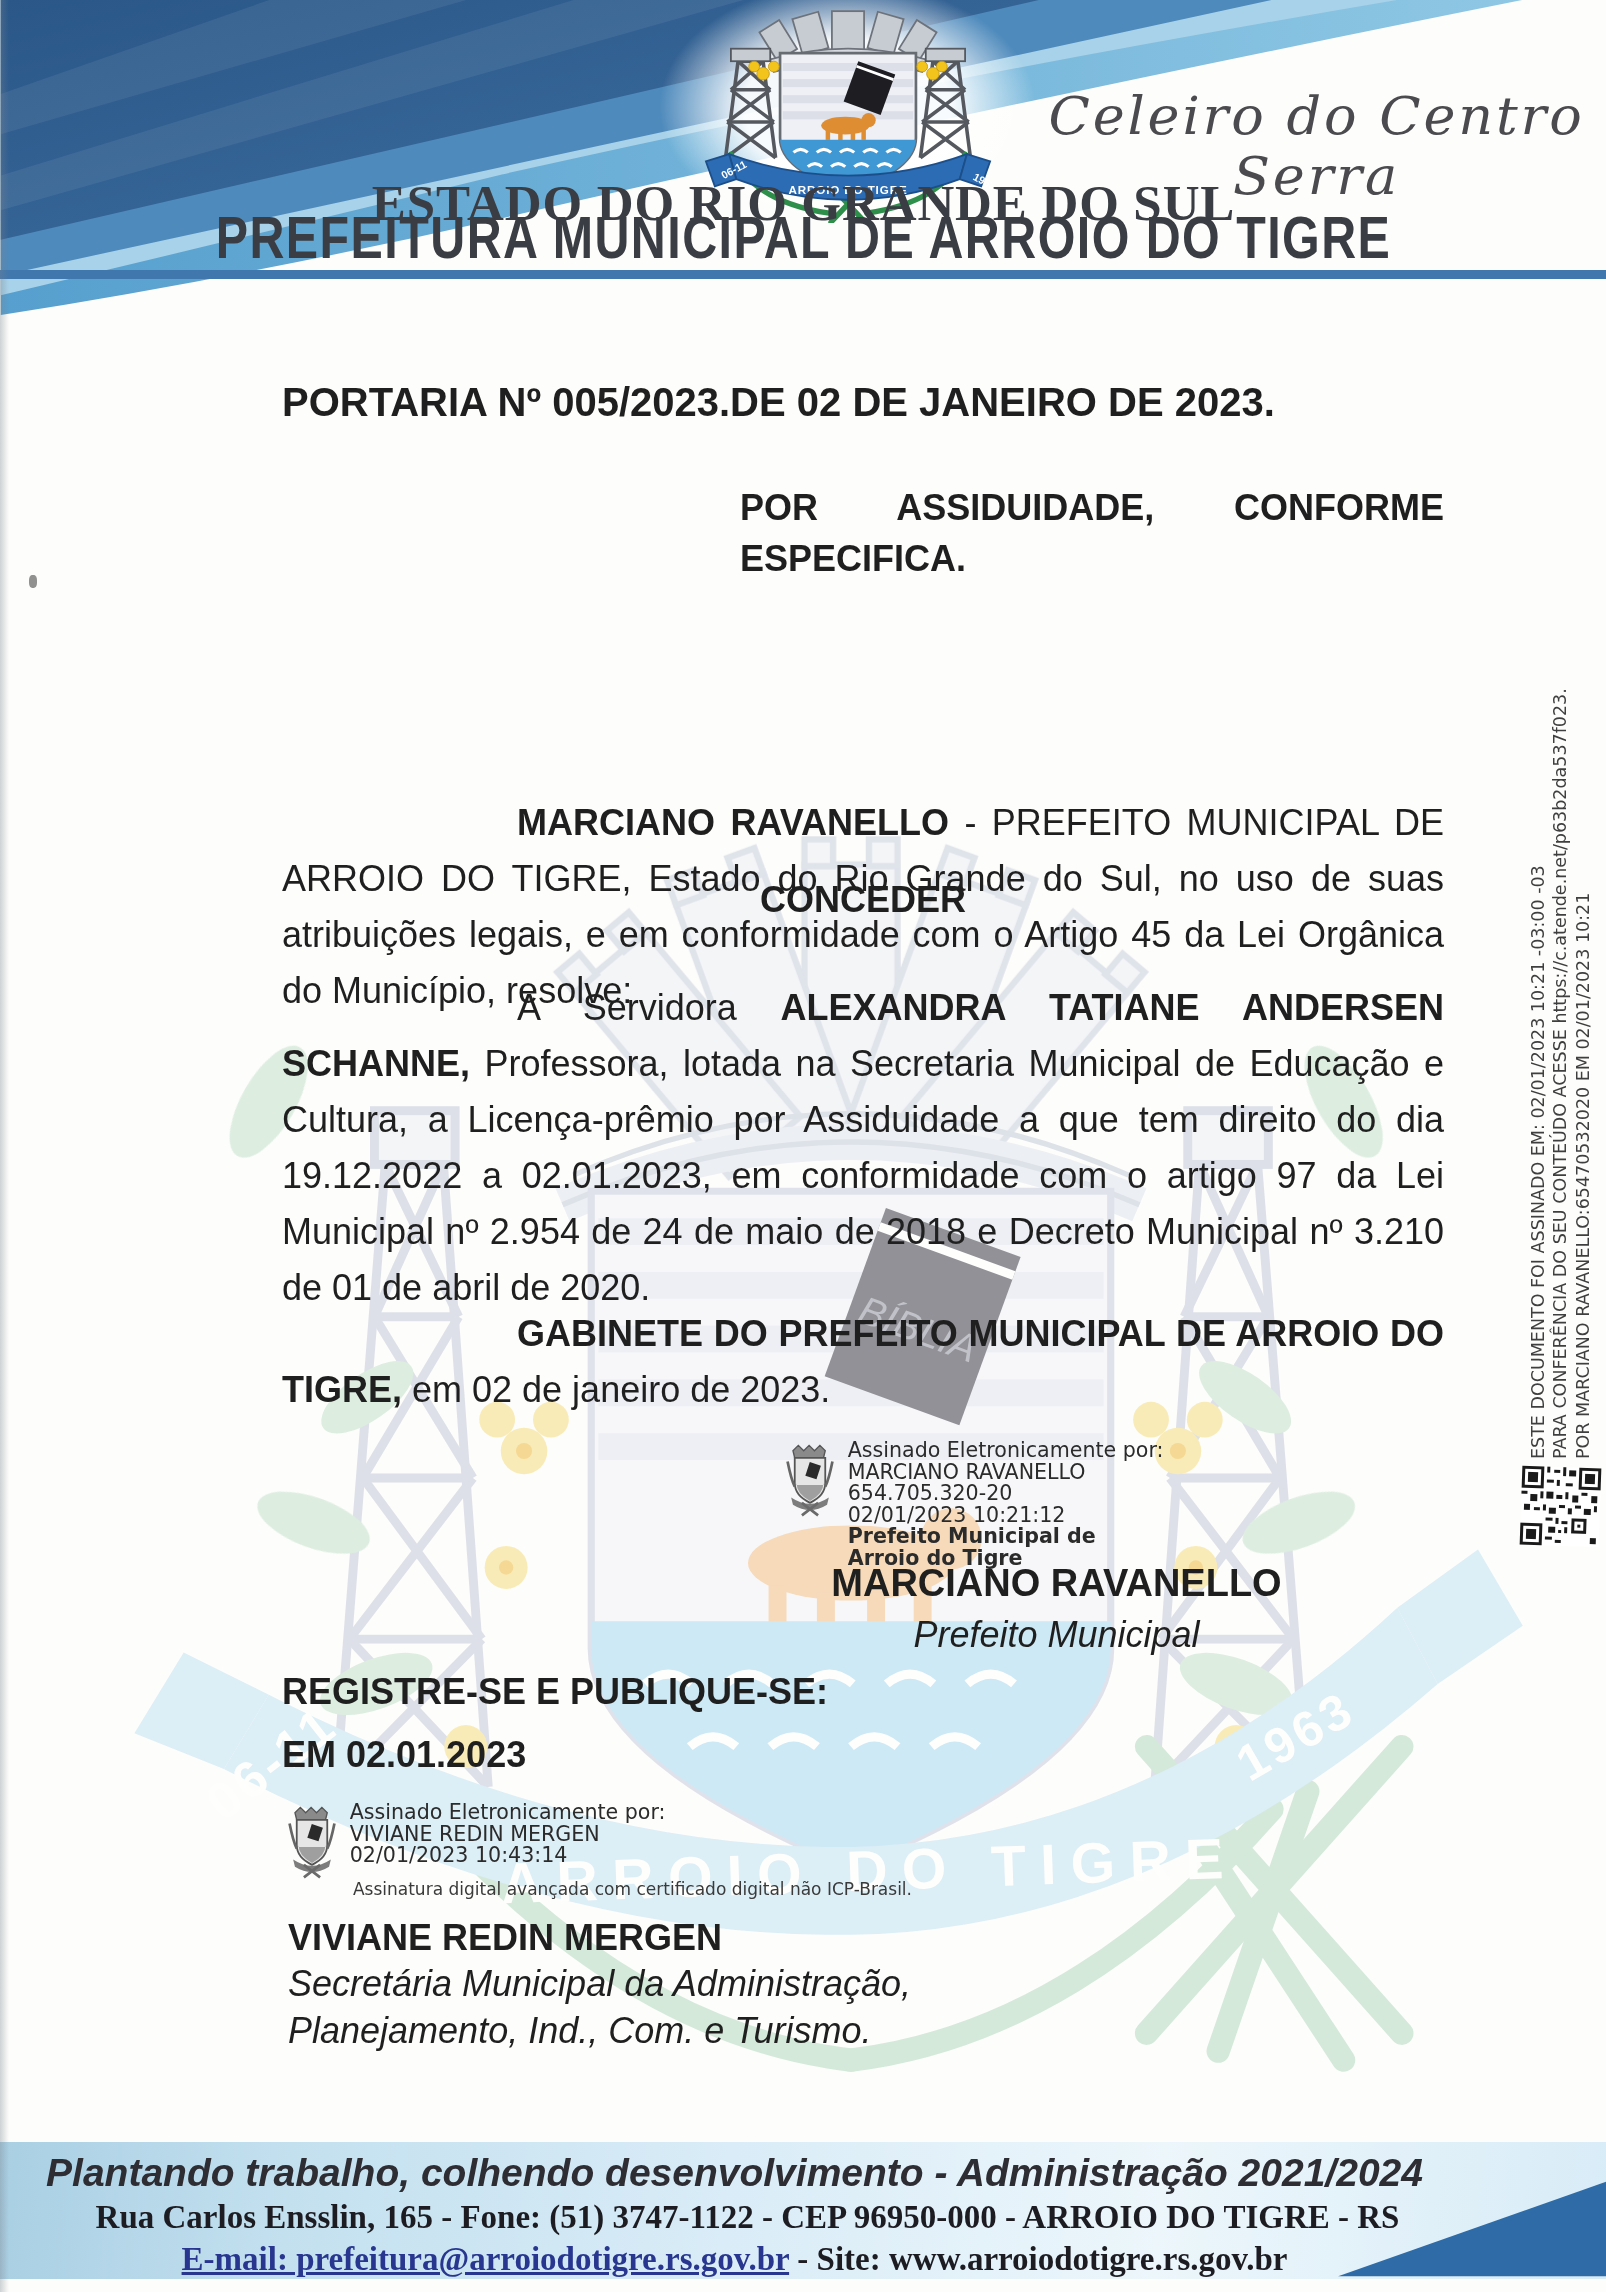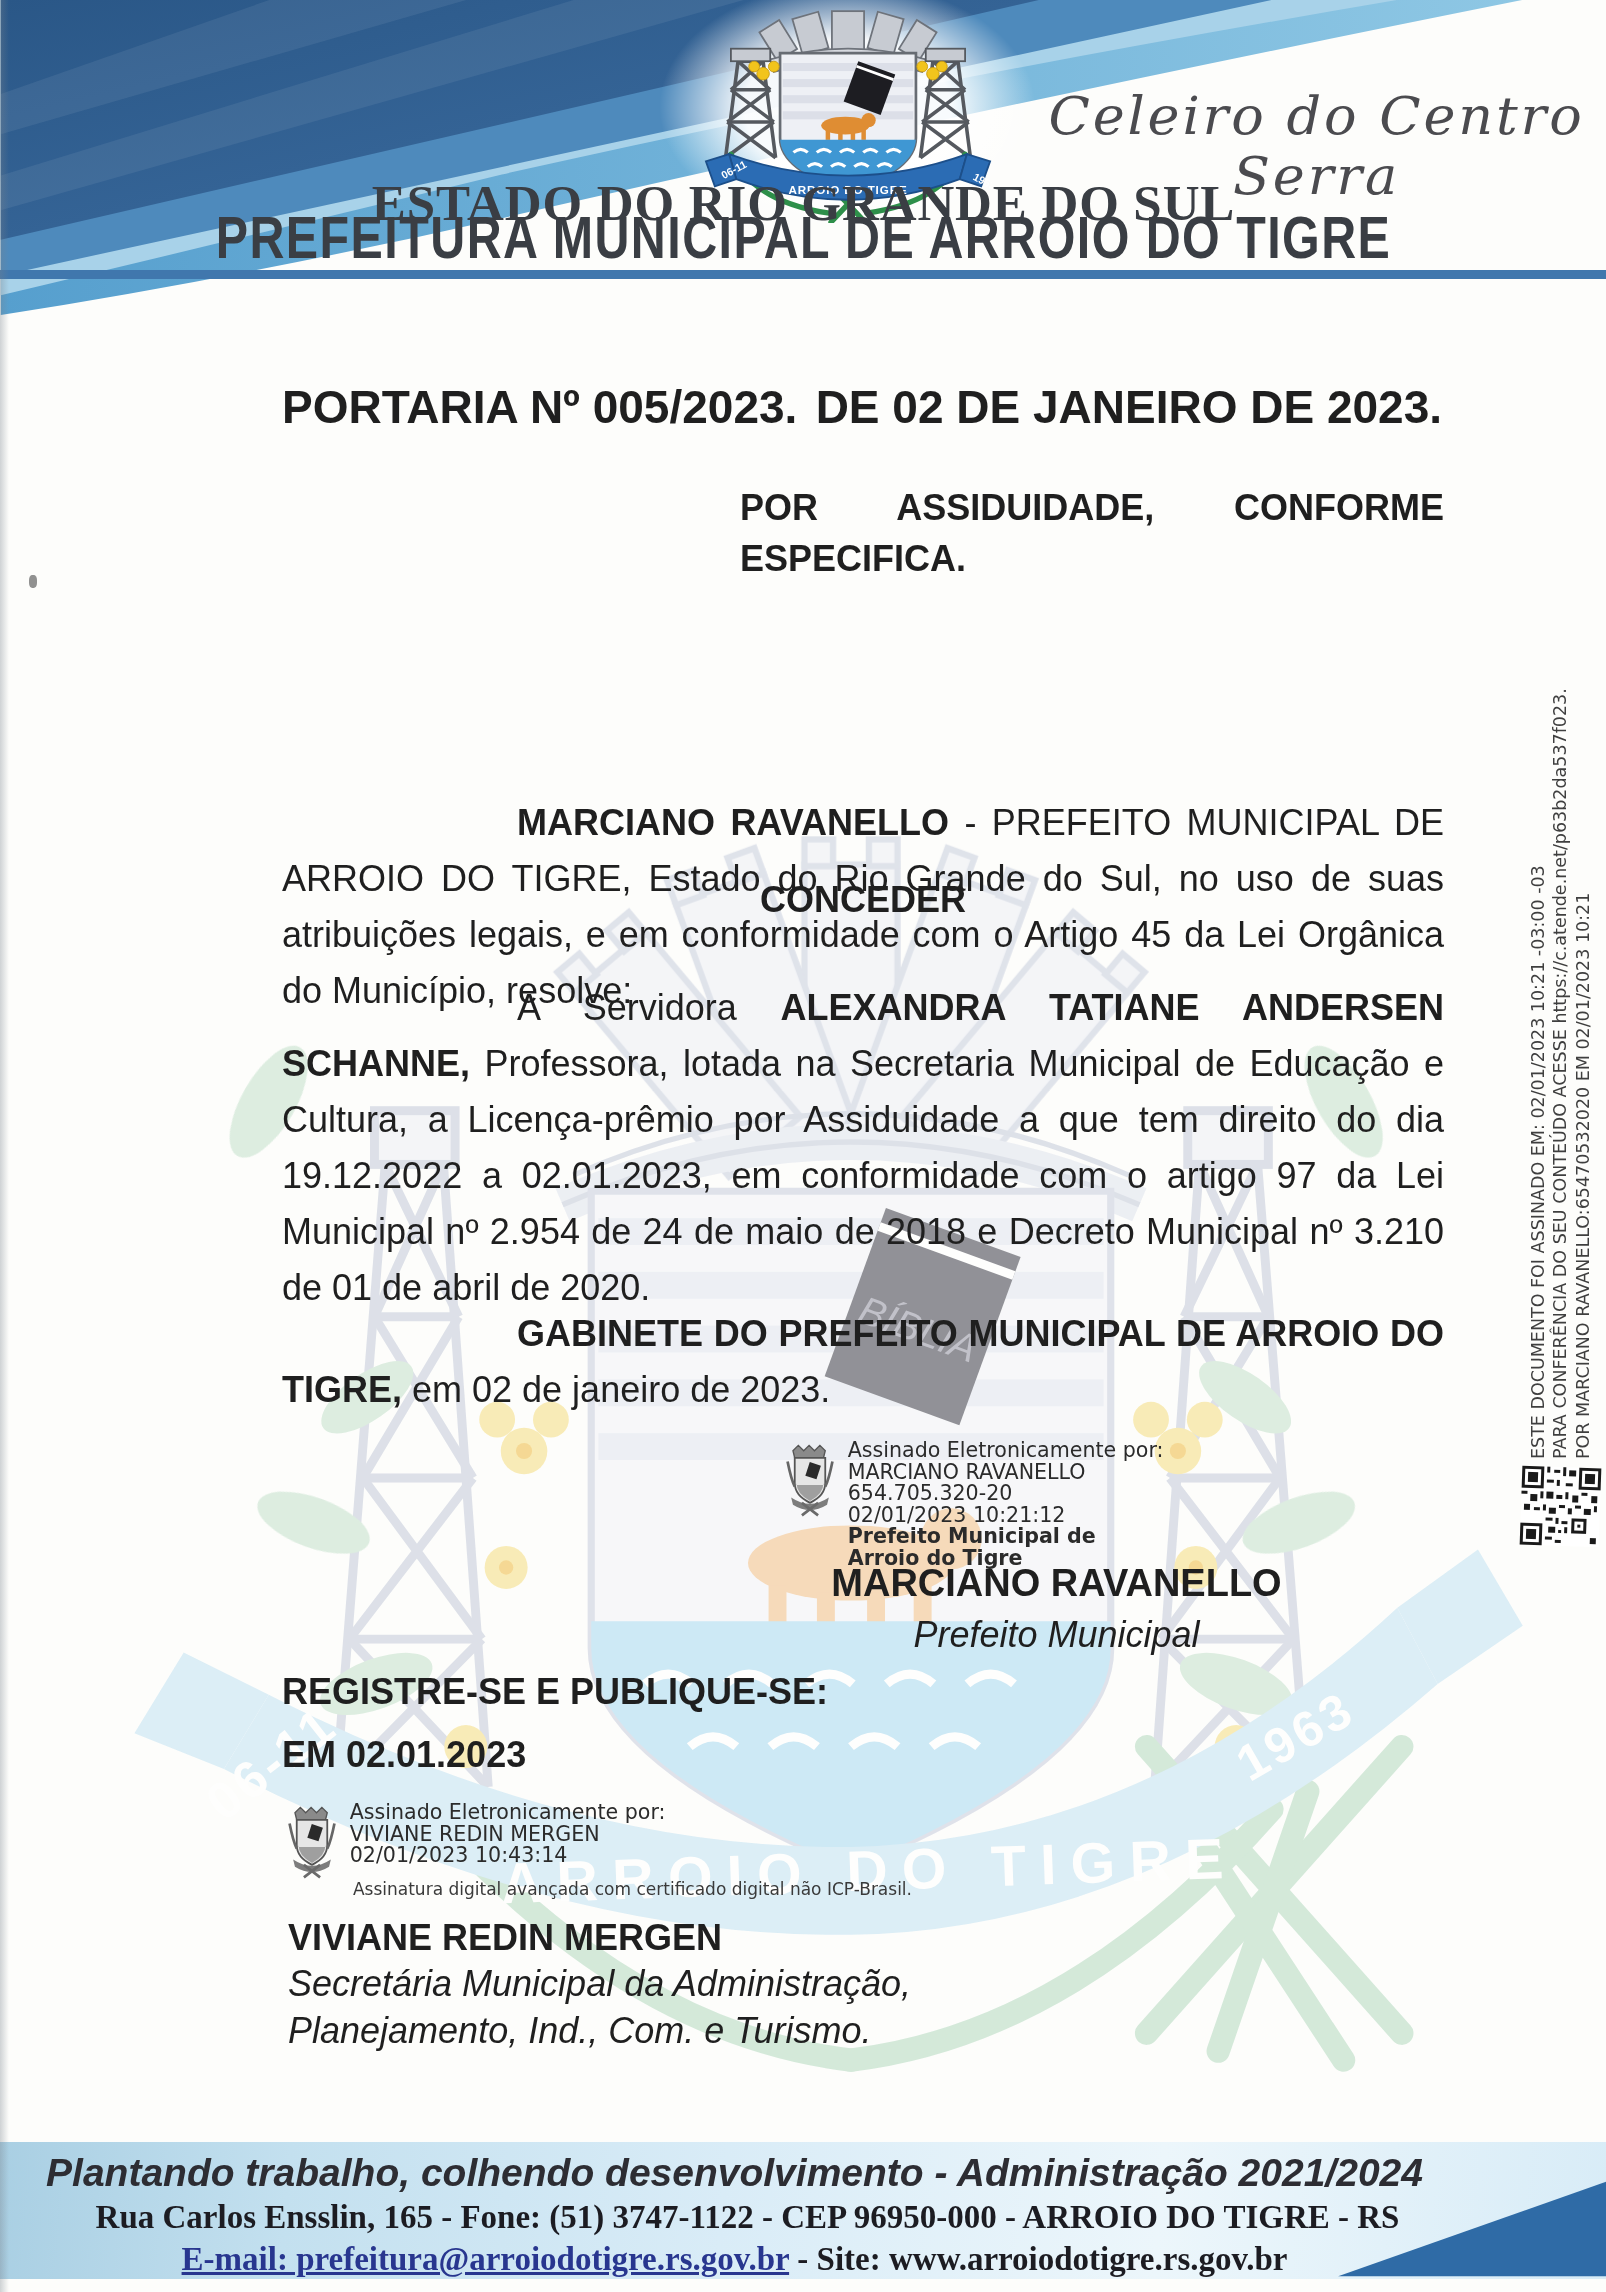--- a/index.html
+++ b/index.html
@@ -17,22 +17,22 @@
          letter-spacing:2.7px;transform:scaleX(1.04);}
   .state-line{left:0;top:174px;width:1607px;text-align:center;z-index:4;
               font-family:"Liberation Serif",serif;font-weight:700;font-size:51px;color:#3a3e44;
               letter-spacing:0.9px;}
   .org-title{left:0;top:204px;width:1607px;text-align:center;z-index:4;
              font-weight:700;font-size:59px;color:#3a3e44;letter-spacing:1.8px;
              transform:scaleX(0.82);}
   .header-rule{left:0;top:270px;width:1607px;height:9px;background:#4077ad;z-index:5;}
 
   
-  .doc-head-row{left:282px;top:380px;width:1160px;display:flex;justify-content:space-between;
-                font-weight:700;font-size:46px;z-index:2;}
+  .doc-head-row{left:282px;top:380px;width:1160px;display:flex;
+                font-weight:700;font-size:40px;z-index:2;}
   .summary{left:740px;top:482px;width:704px;font-weight:700;font-size:36px;line-height:51px;
            text-align:justify;text-align-last:justify;z-index:2;}
   .para{left:282px;width:1162px;font-size:36px;line-height:56px;text-align:justify;z-index:2;}
   .para.indent{text-indent:235px;}
   .preamble{top:795px;}
   .conceder{left:282px;top:879px;width:1162px;text-align:center;font-weight:700;font-size:36px;z-index:2;}
   .grant{top:980px;}
   .closing{top:1306px;}
 
   

